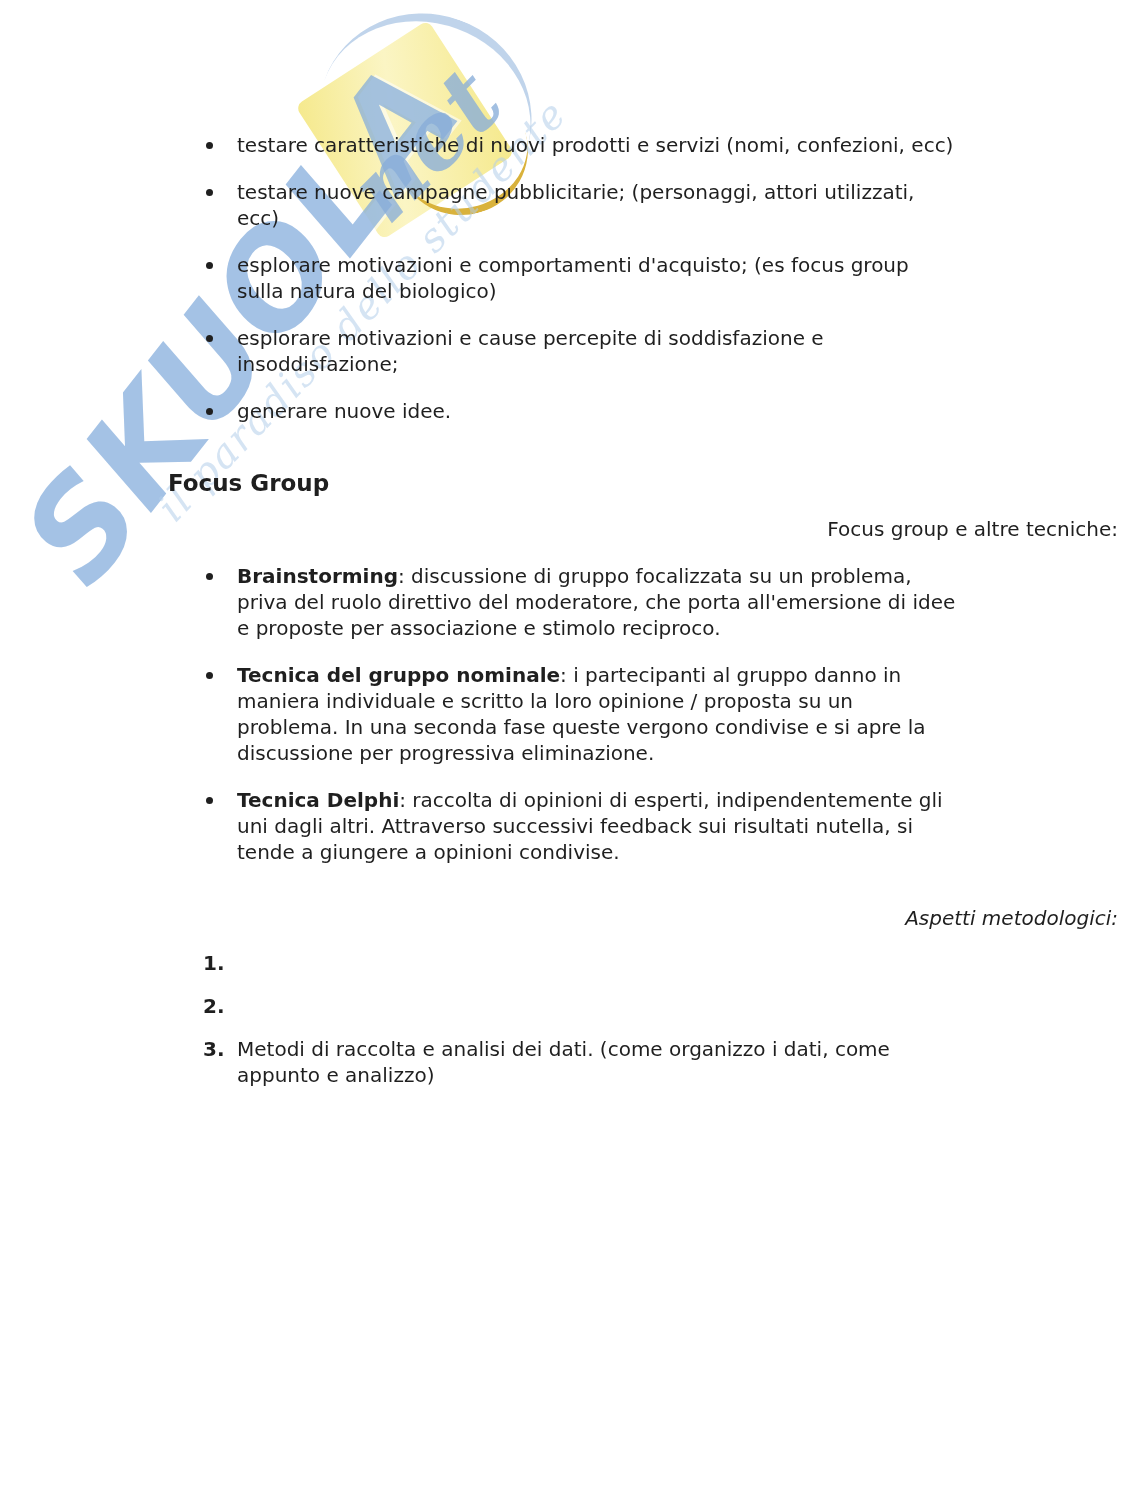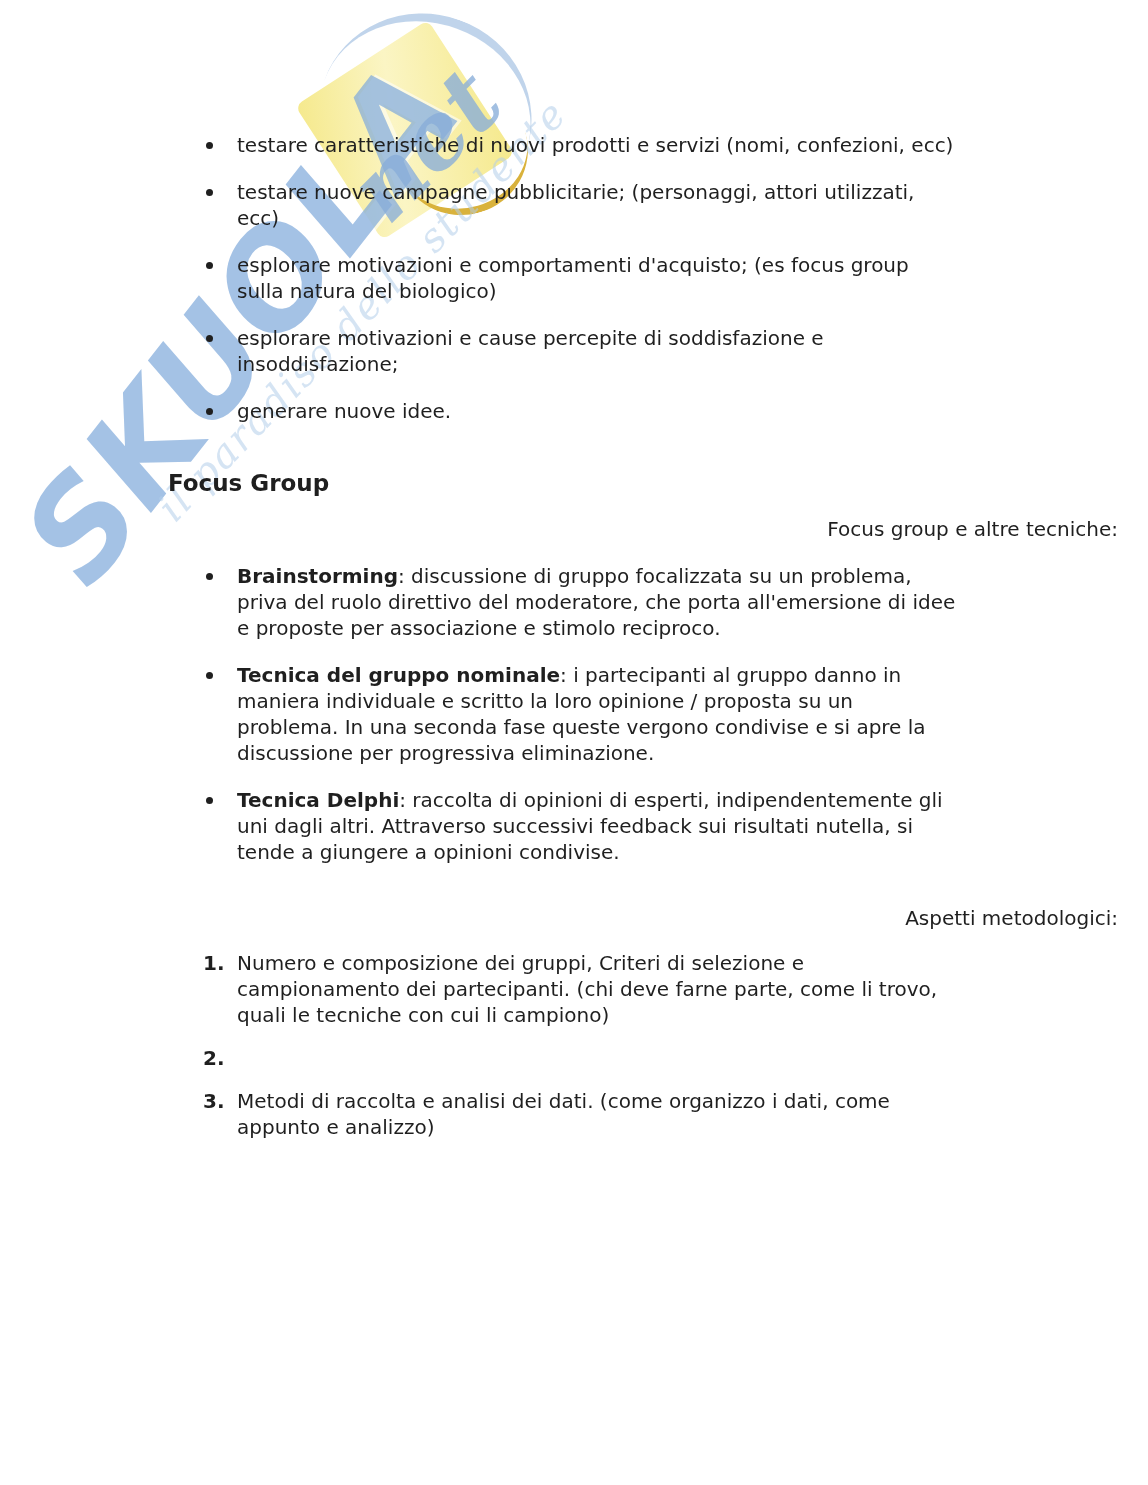--- a/index.html
+++ b/index.html
@@ -131,20 +131,21 @@
     font-size: 23px;
     line-height: 30px;
     font-weight: bold;
   }
   p.section-label {
     margin: 18px 0 0 0;
     text-align: right;
   }
   p.method-label {
     margin: 40px 0 12px 0;
+    font-style: italic;
   }
   ul.techniques { margin-top: 21px; }
   ol.numbered { margin-top: 19px; }
 </style>
 </head>
 <body>
 
 <div class="page">
 
   <div class="watermark" aria-hidden="true">
@@ -224,23 +225,20 @@
 uni dagli altri. Attraverso successivi feedback sui risultati nutella, si
 tende a giungere a opinioni condivise.</span></span>
       </li>
     </ul>
 
     <p class="section-label method-label">Aspetti metodologici:</p>
 
     <ol class="numbered">
       <li>
         <span class="num">1.</span>
-        <span class="li-text">Numero e composizione dei gruppi, Criteri di selezione e
-campionamento dei partecipanti. (chi deve farne parte, come li trovo,
-quali le tecniche con cui li campiono)</span>
       </li>
       <li>
         <span class="num">2.</span>
       </li>
       <li>
         <span class="num">3.</span>
         <span class="li-text">Metodi di raccolta e analisi dei dati. (come organizzo i dati, come
 appunto e analizzo)</span>
       </li>
     </ol>

